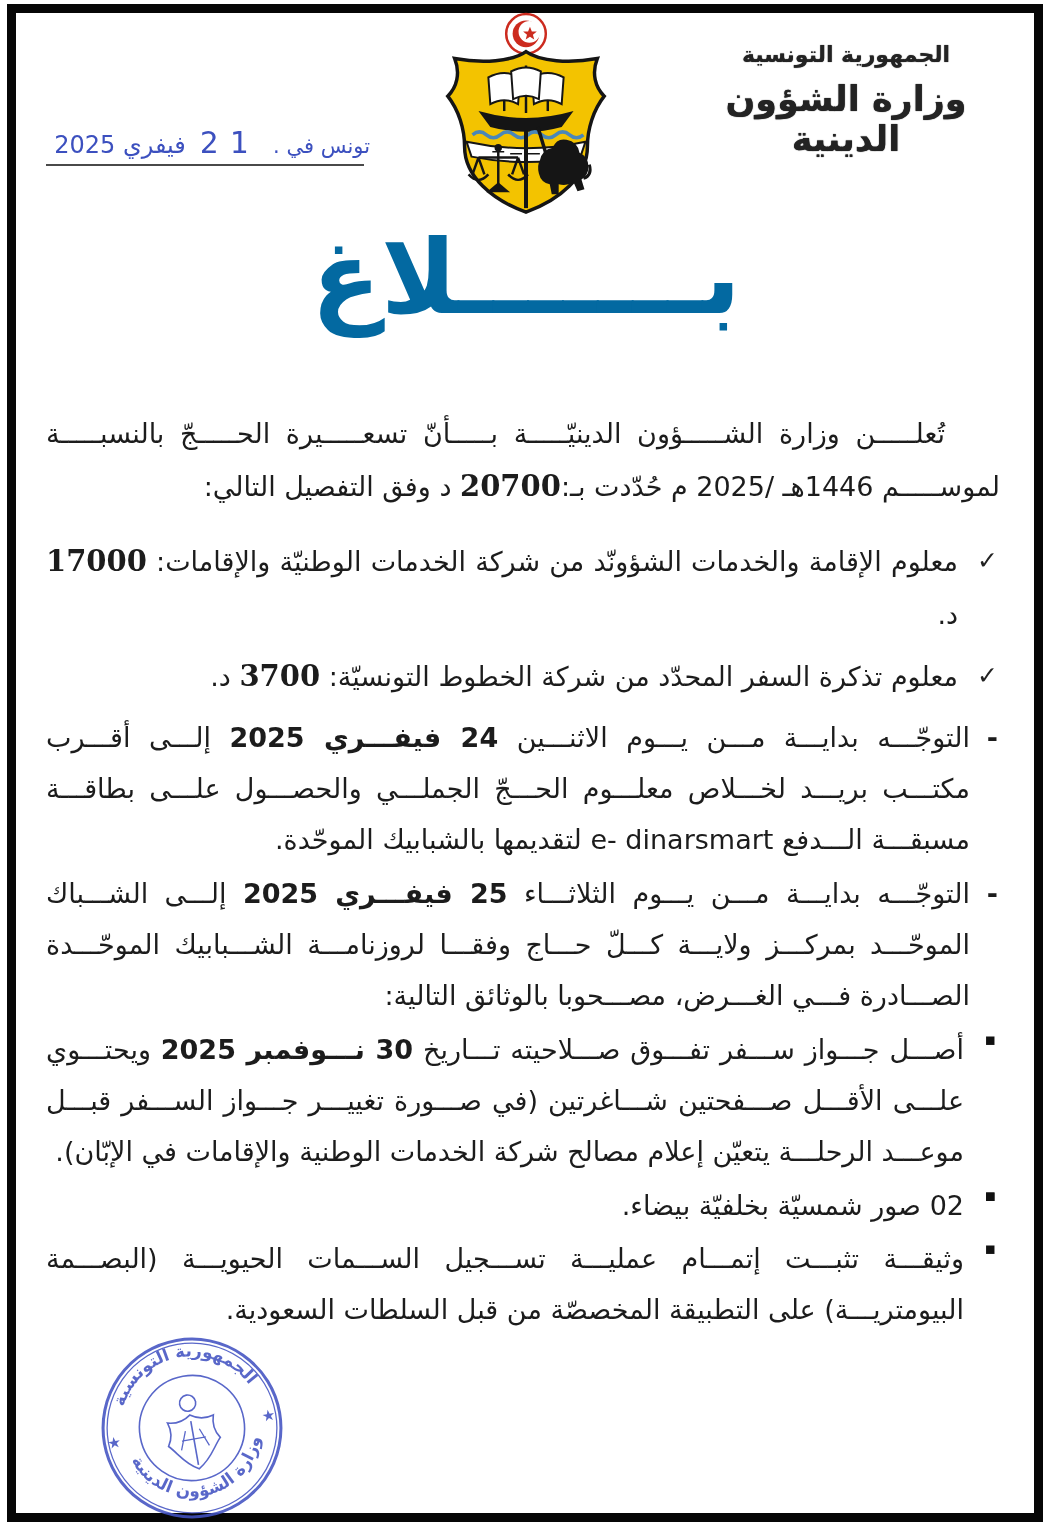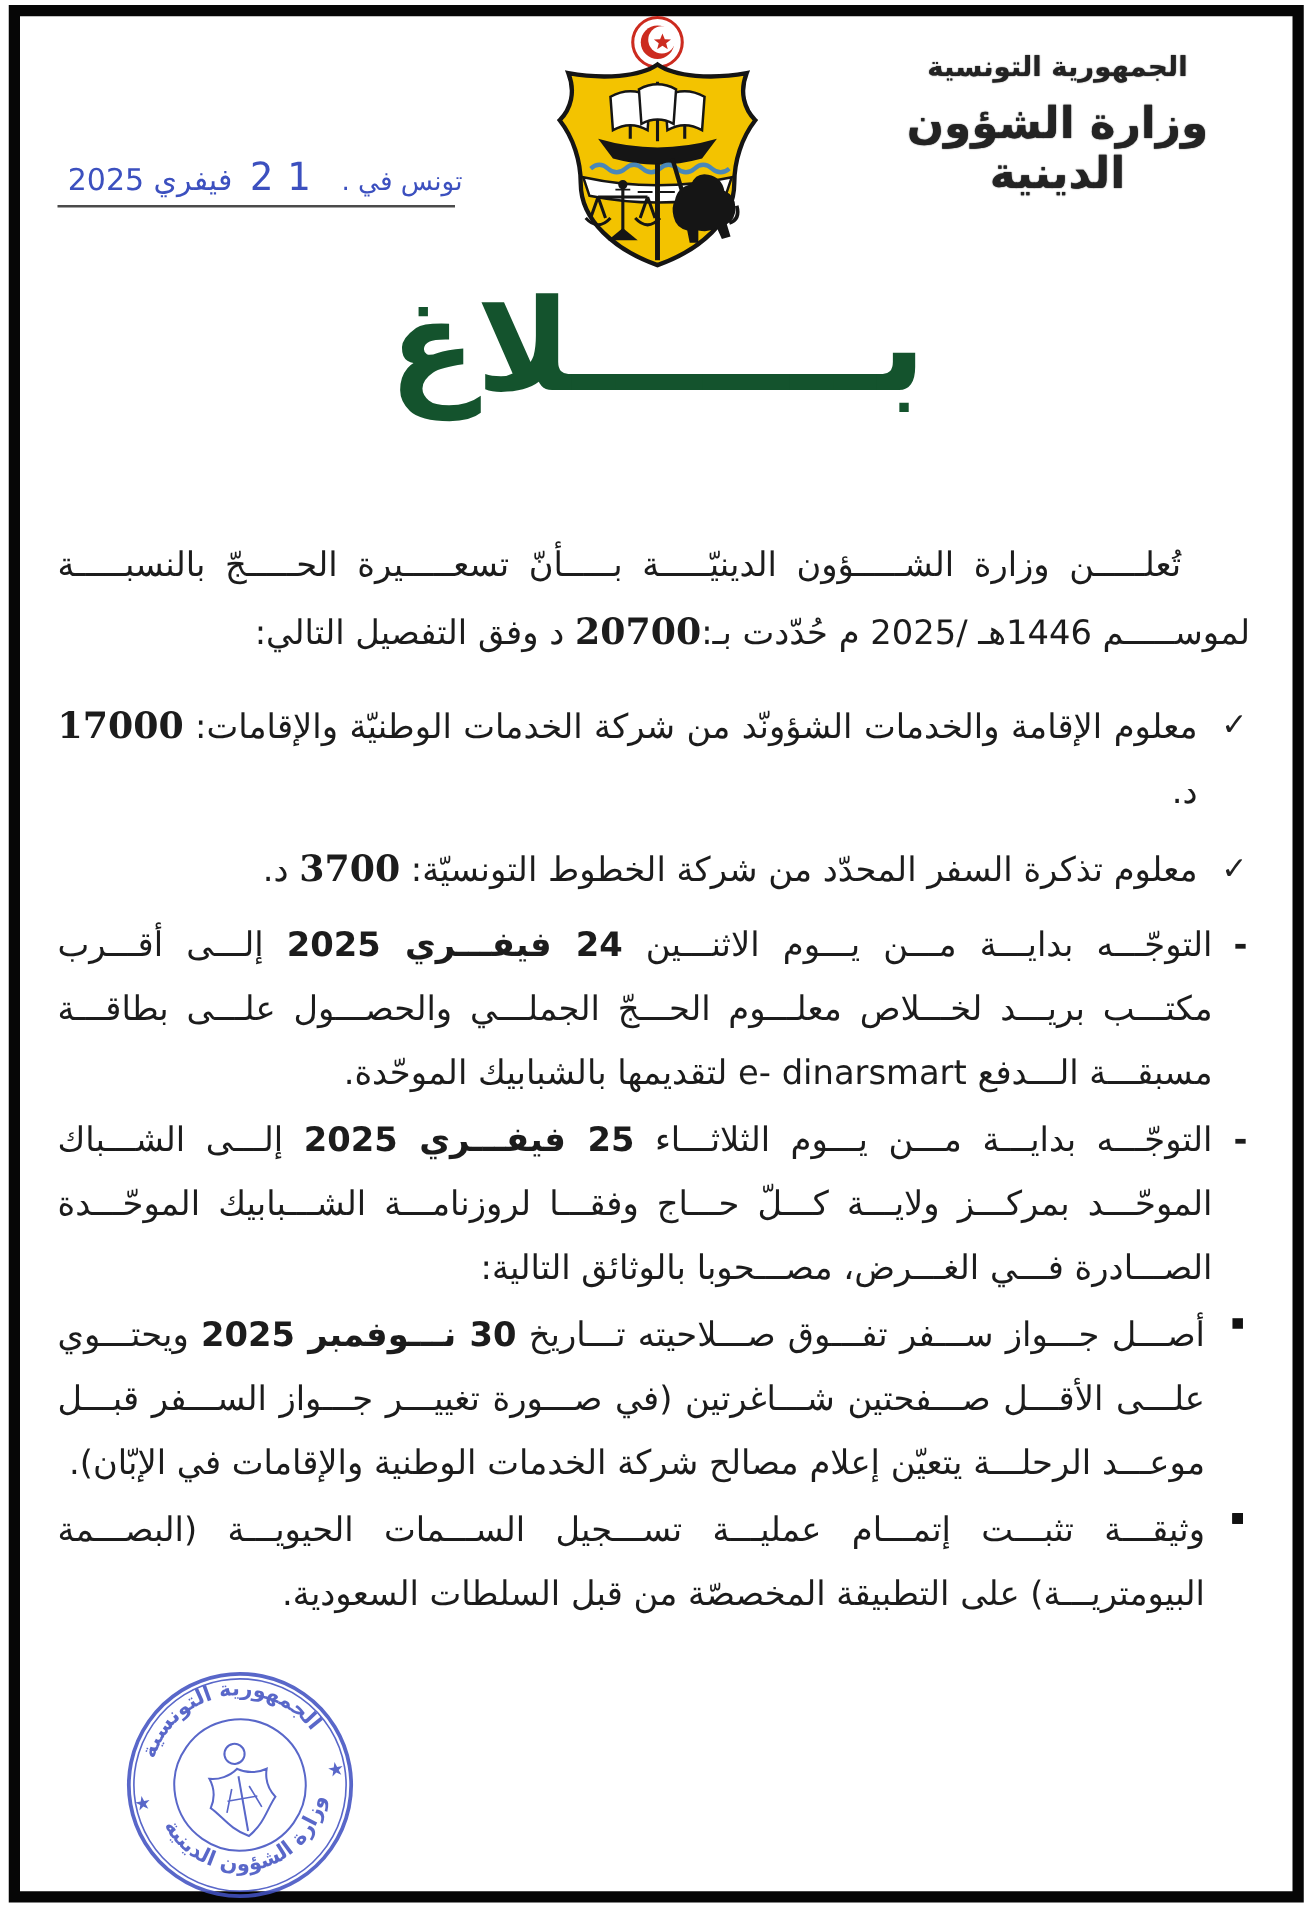--- a/index.html
+++ b/index.html
@@ -30,26 +30,26 @@
   .date-line { display:flex; align-items:baseline; gap:14px; position:relative; z-index:2; }
   .date-place { font-size:21px; font-weight:normal; }
   .date-day   { font-family:"DejaVu Sans Mono", monospace; font-size:31px; font-weight:normal; letter-spacing:11px; }
   .date-month { font-size:24px; font-weight:normal; }
   .date-rule  { position:absolute; left:-4px; right:6px; top:40px; border-top:2.5px solid #4a4a4a; z-index:1; }
 
   
   .doc-title {
     position:absolute; top:218px; left:0; width:100%;
     direction:rtl; text-align:center;
-    font-size:102px; font-weight:bold; color:#14532d;
+    font-size:102px; font-weight:bold; color:#0369a1;
   }
 
   
   .doc-body {
-    position:absolute; top:427px; left:46px; right:52px;
+    position:absolute; top:408px; left:46px; right:52px;
     direction:rtl; text-align:justify;
     font-size:27px; line-height:1.9; color:#1c1c1c;
   }
   .intro { margin:0 0 20px 0; text-indent:55px; }
   .num  { font-family:"DejaVu Serif", serif; font-weight:bold; font-size:29px; }
   .bold-date { font-weight:bold; }
 
   ul { list-style:none; margin:0; padding:0; }
   .fee-list { margin:0 0 8px 0; }
   .fee-list li { position:relative; padding-right:42px; margin-bottom:8px; }
@@ -162,21 +162,21 @@
   </ul>
 
   <ul class="doc-list">
     <li>
       <span class="square-icon">▪</span><span>أصـــل جـــواز ســـفر تفـــوق صـــلاحيته تـــاريخ </span><span class="bold-date">30 نـــوفمبر 2025</span><span> ويحتـــوي علـــى الأقـــل صـــفحتين شـــاغرتين (في صـــورة تغييـــر جـــواز الســـفر قبـــل موعـــد الرحلـــة يتعيّن إعلام مصالح شركة الخدمات الوطنية والإقامات في الإبّان).</span>
     </li>
     <li>
       <span class="square-icon">▪</span>
     </li>
     <li>
-      <span class="square-icon">▪</span>
+      <span class="square-icon">▪</span><span>02 صور شمسيّة بخلفيّة بيضاء.</span>
     </li>
     <li>
       <span class="square-icon">▪</span><span>وثيقـــة تثبـــت إتمـــام عمليـــة تســـجيل الســـمات الحيويـــة (البصـــمة البيومتريـــة) على التطبيقة المخصصّة من قبل السلطات السعودية.</span>
     </li>
   </ul>
 
 </div>
 
 <div class="stamp">
   <svg width="192" height="192" viewBox="0 0 190 190">

